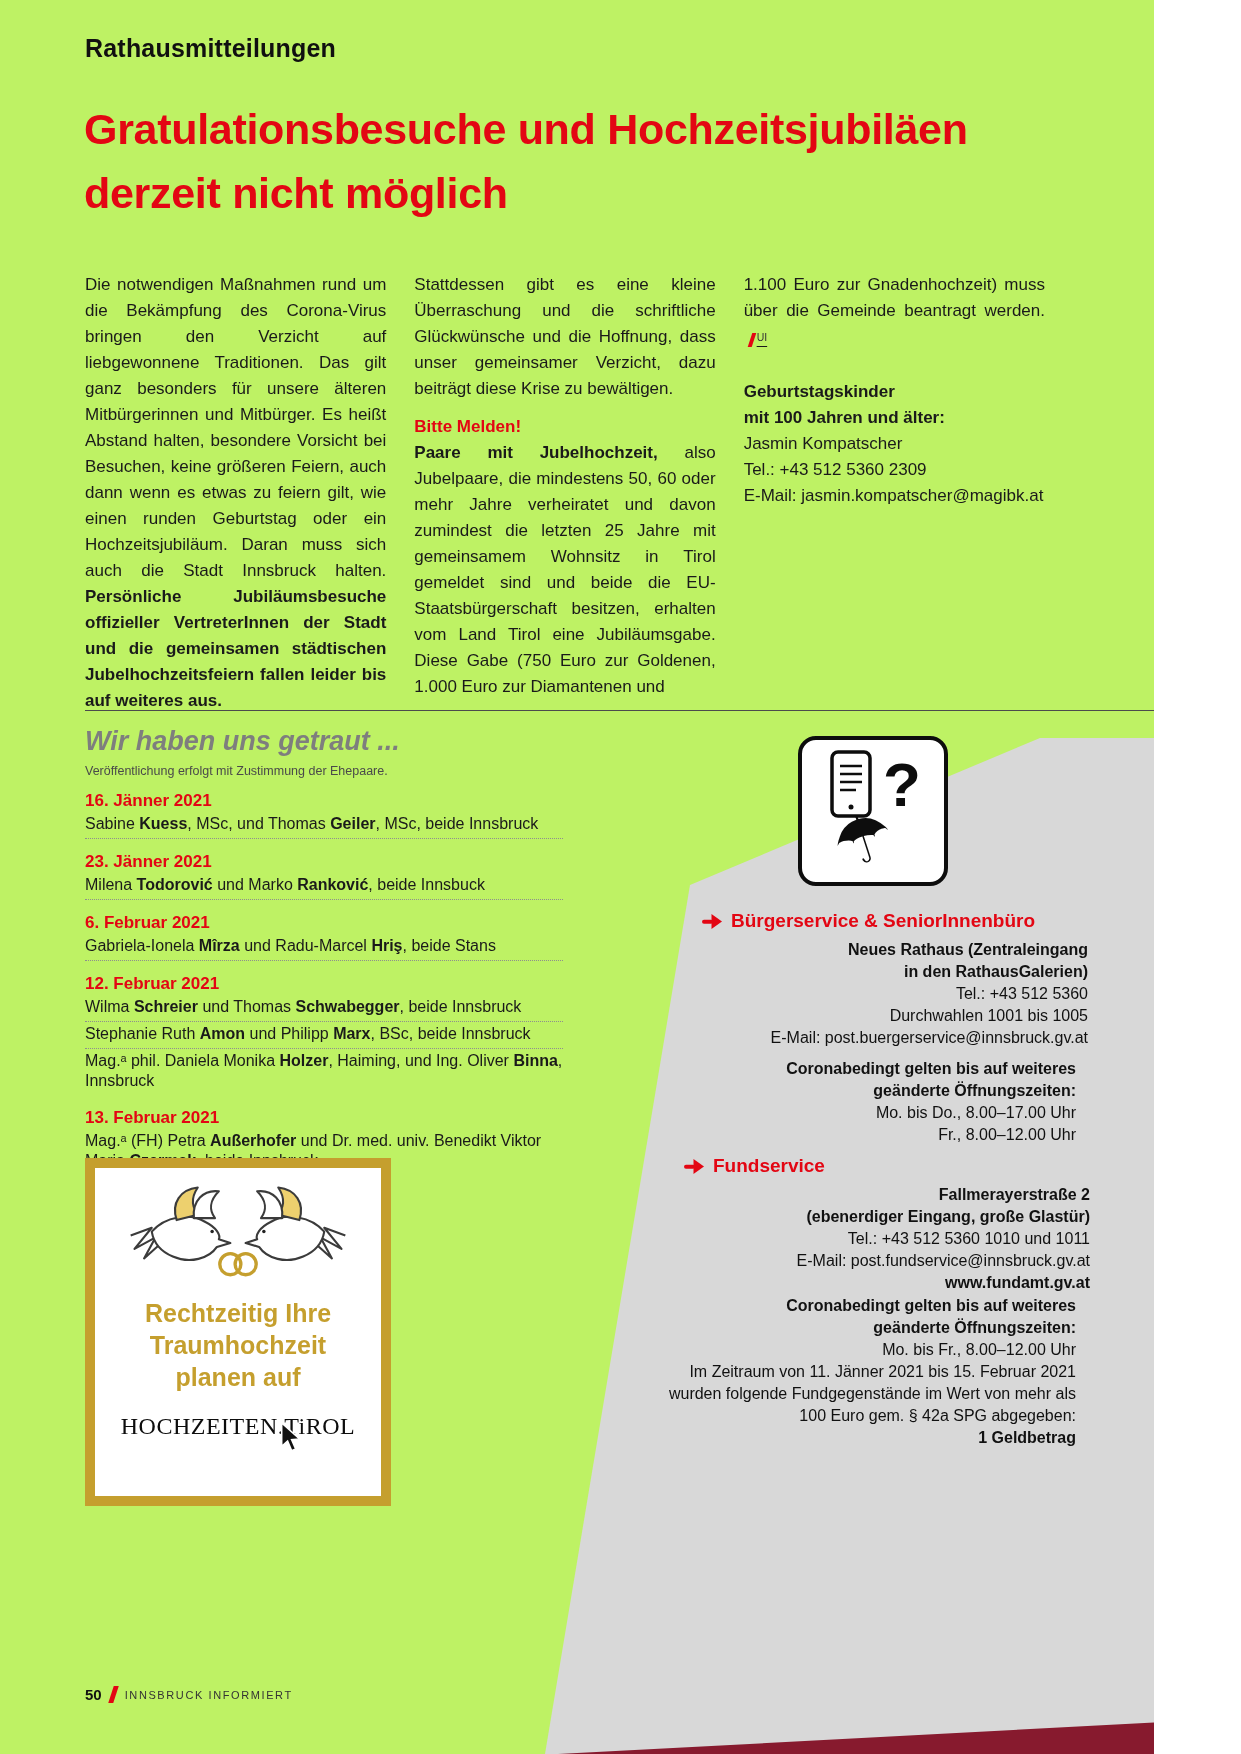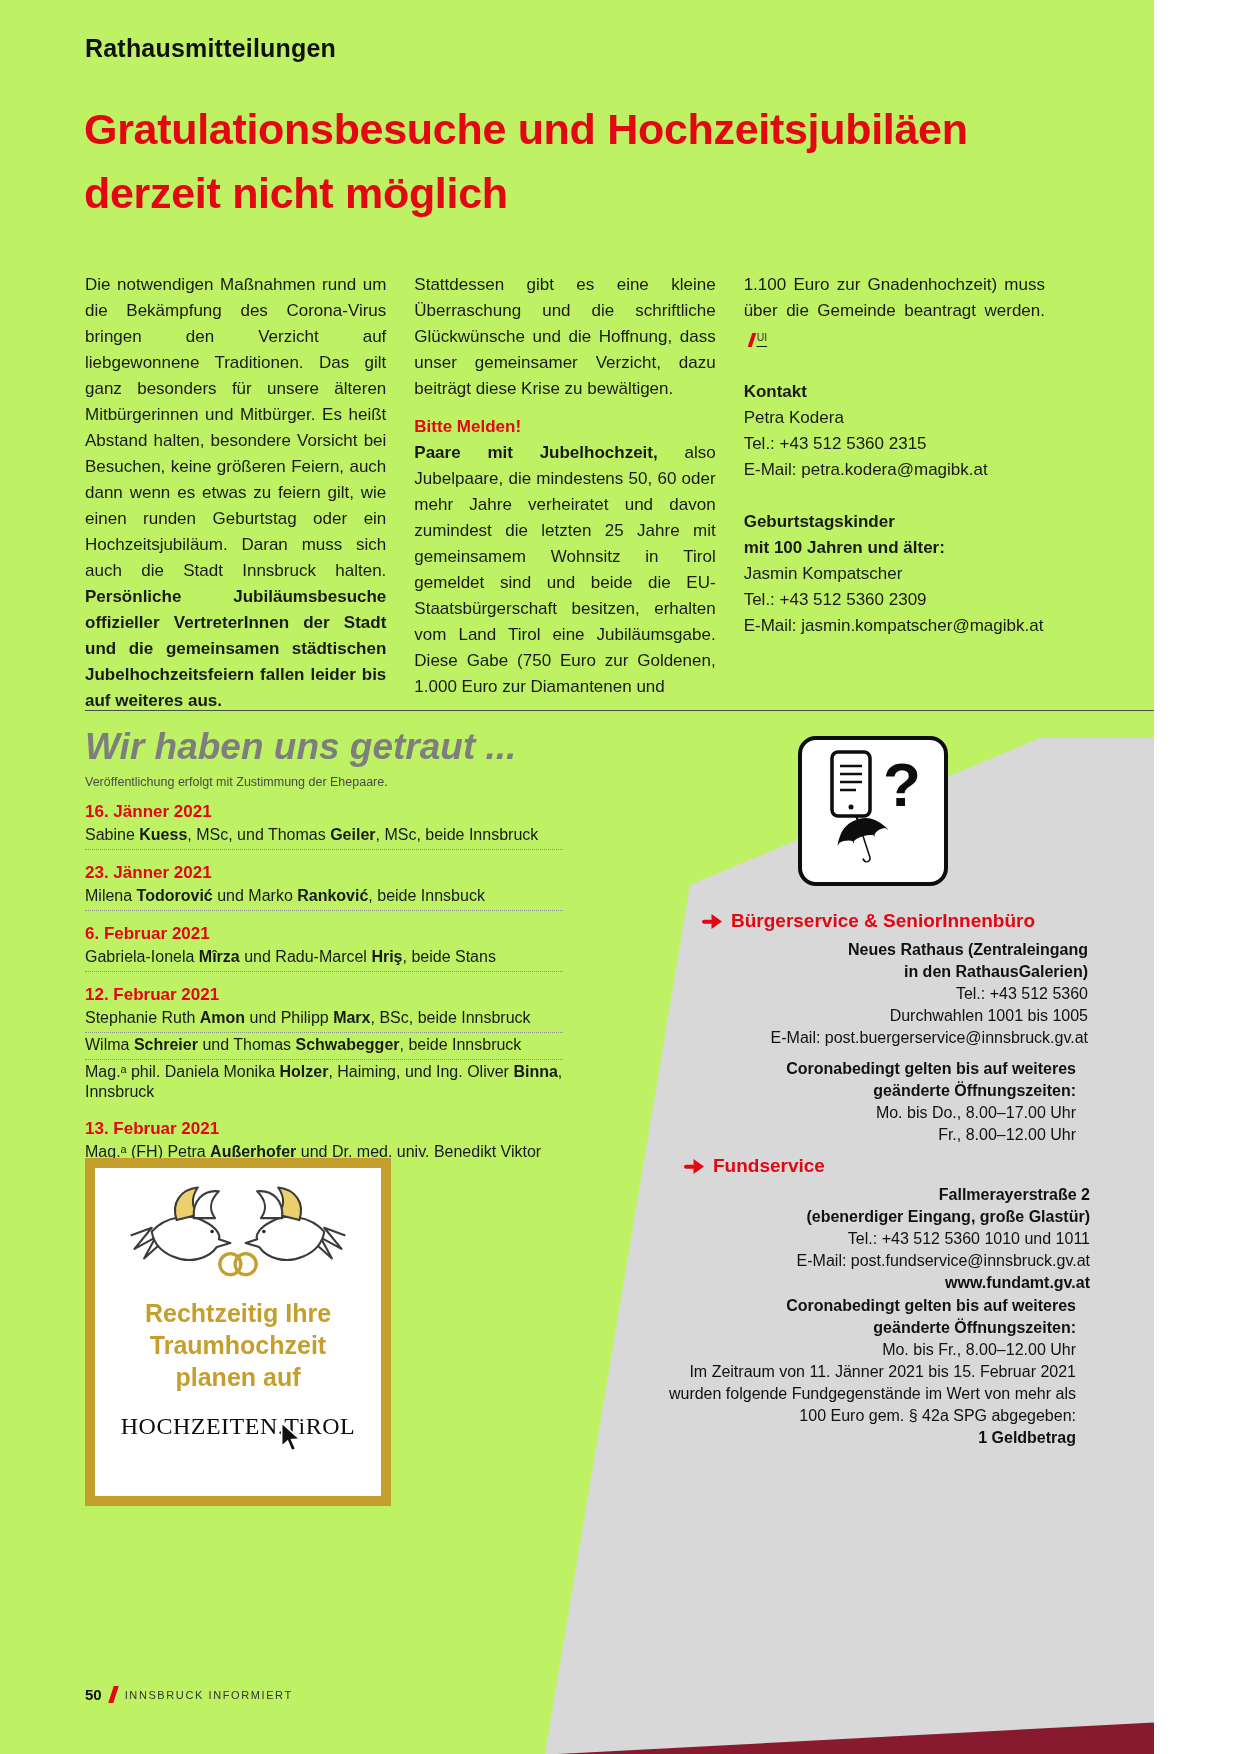--- a/index.html
+++ b/index.html
@@ -24,21 +24,21 @@
   .melden{color:var(--red);font-weight:700;margin-top:12px !important;text-align:left;}
   .cblock{margin-top:26px;text-align:left;}
   .author-mark{white-space:nowrap;text-decoration:underline;}
   .author-slash{display:inline-block;width:4px;height:14px;background:var(--red);
                 transform:skewX(-18deg);margin:0 3px 0 6px;vertical-align:-2px;}
   .author-ui{font-size:10.5px;color:#333;vertical-align:4px;font-weight:500;}
 
   .divider{position:absolute;left:85px;top:710px;width:1070px;border-top:1.5px solid #4c4c4c;}
 
   .weddings{position:absolute;left:85px;top:726px;width:478px;}
-  .weddings h2{margin:0;font-size:37px;font-style:italic;font-weight:700;color:#7e7e7e;}
+  .weddings h2{margin:0;font-size:27px;font-style:italic;font-weight:700;color:#7e7e7e;}
   .wed-note{font-size:12.5px;color:#4a4a4a;margin-top:7px;}
   .entry{margin-top:12px;}
   .wed-date{color:var(--red);font-weight:700;font-size:17px;line-height:22px;}
   .couple{font-size:16px;line-height:20px;padding:2px 0 4px;}
   .dotted{border-bottom:1.5px dotted #8e8e8e;}
   .seg-b{font-weight:700;}
 
   .ad{position:absolute;left:85px;top:1158px;width:306px;height:348px;box-sizing:border-box;
       border:10px solid var(--gold);background:#fff;text-align:center;}
   .ad-doves{margin-top:8px;}
@@ -84,26 +84,20 @@
         <span class="bold">Persönliche Jubiläumsbesuche offizieller VertreterInnen der Stadt und die gemeinsamen städtischen Jubelhochzeitsfeiern fallen leider bis auf weiteres aus.</span></p>
     </div>
     <div class="col">
       <p>Stattdessen gibt es eine kleine Überraschung und die schriftliche Glückwünsche und die Hoffnung, dass unser gemeinsamer Verzicht, dazu beiträgt diese Krise zu bewältigen.</p>
       <p class="melden">Bitte Melden!</p>
       <p><span class="bold">Paare mit Jubelhochzeit,</span><span> also Jubelpaare, die mindestens 50, 60 oder mehr Jahre verheiratet und davon zumindest die letzten 25 Jahre mit gemeinsamem Wohnsitz in Tirol gemeldet sind und beide die EU-Staatsbürgerschaft besitzen, erhalten vom Land Tirol eine Jubiläumsgabe. Diese Gabe (750 Euro zur Goldenen, 1.000 Euro zur Diamantenen und</span></p>
     </div>
     <div class="col">
       <p><span>1.100 Euro zur Gnadenhochzeit) muss über die Gemeinde beantragt werden.</span><span class="author-mark"><span class="author-slash"></span><span class="author-ui">UI</span></span></p>
 
-      <div class="cblock">
-        <div class="bold">Kontakt</div>
-        <div>Petra Kodera</div>
-        <div>Tel.: +43 512 5360 2315</div>
-        <div>E-Mail: petra.kodera@magibk.at</div>
-      </div>
 
       <div class="cblock">
         <div class="bold">Geburtstagskinder</div>
         <div class="bold">mit 100 Jahren und älter:</div>
         <div>Jasmin Kompatscher</div>
         <div>Tel.: +43 512 5360 2309</div>
         <div>E-Mail: jasmin.kompatscher@magibk.at</div>
       </div>
     </div>
   </div>
@@ -121,22 +115,22 @@
     <div class="entry">
       <div class="wed-date">23. Jänner 2021</div>
       <div class="couple dotted"><span>Milena </span><span class="seg-b">Todorović</span><span> und Marko </span><span class="seg-b">Ranković</span><span>, beide Innsbuck</span></div>
     </div>
     <div class="entry">
       <div class="wed-date">6. Februar 2021</div>
       <div class="couple dotted"><span>Gabriela-Ionela </span><span class="seg-b">Mîrza</span><span> und Radu-Marcel </span><span class="seg-b">Hriş</span><span>, beide Stans</span></div>
     </div>
     <div class="entry">
       <div class="wed-date">12. Februar 2021</div>
+      <div class="couple dotted"><span>Wilma </span><span class="seg-b">Schreier</span><span> und Thomas </span><span class="seg-b">Schwabegger</span><span>, beide Innsbruck</span></div>
       <div class="couple dotted"><span>Stephanie Ruth </span><span class="seg-b">Amon</span><span> und Philipp </span><span class="seg-b">Marx</span><span>, BSc, beide Innsbruck</span></div>
-      <div class="couple dotted"><span>Wilma </span><span class="seg-b">Schreier</span><span> und Thomas </span><span class="seg-b">Schwabegger</span><span>, beide Innsbruck</span></div>
       <div class="couple"><span>Mag.ᵃ phil. Daniela Monika </span><span class="seg-b">Holzer</span><span>, Haiming, und Ing. Oliver </span><span class="seg-b">Binna</span><span>, Innsbruck</span></div>
     </div>
     <div class="entry">
       <div class="wed-date">13. Februar 2021</div>
       <div class="couple"><span>Mag.ᵃ (FH) Petra </span><span class="seg-b">Außerhofer</span><span> und Dr. med. univ. Benedikt Viktor Maria </span><span class="seg-b">Czermak</span><span>, beide Innsbruck</span></div>
     </div>
   </div>
 
   <div class="ad">
     <svg class="ad-doves" viewBox="0 0 240 120" width="230" height="115">

